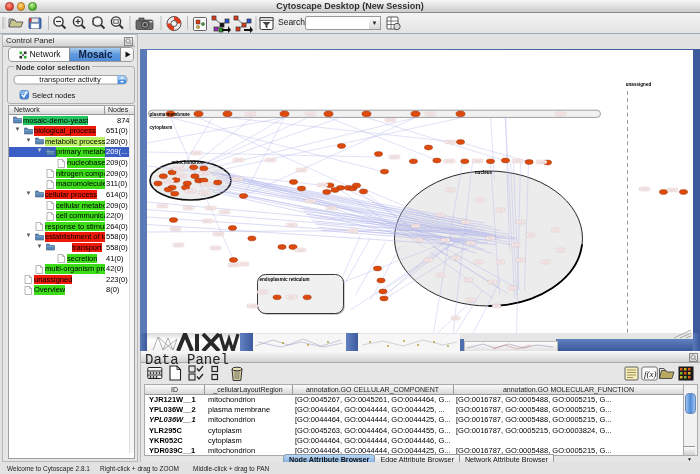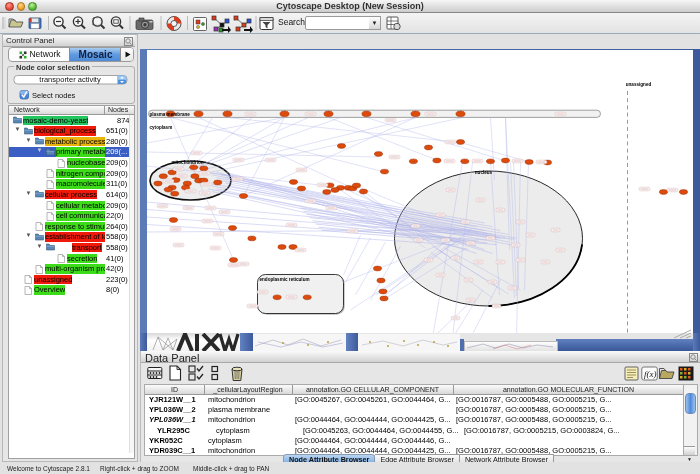--- a/index.html
+++ b/index.html
@@ -203,21 +203,21 @@
           <span style="position:absolute;left:97px;top:0.5px;height:9.6px;line-height:10px;">651(0)</span>
         </div>
         <div style="position:absolute;left:0;top:21.2px;width:120px;height:10.6px;">
           <span style="position:absolute;left:16.5px;top:0.5px;font-size:6px;color:#555;">▼</span>
           <span style="position:absolute;left:26px;top:1px;">
             <svg width="9" height="8" viewBox="0 0 9 8">
               <path d="M0.5 2 L0.5 7 L8.5 7 L8.5 2.5 L4 2.5 L3.2 1 L0.5 1 Z" fill="#5b87b5" stroke="#3a5a80" stroke-width="0.6"></path>
               <path d="M0.5 3.4 L8.5 3.4" stroke="#7ba7d0" stroke-width="0.8"></path>
             </svg>
           </span>
-          <span style="position:absolute;left:36px;top:0.5px;background:#eab308;white-space:nowrap;max-width:60px;overflow:hidden;display:inline-block;height:9.6px;line-height:10px;text-align:center;">metabolic process</span>
+          <span style="position:absolute;left:36px;top:0.5px;background:#bef264;white-space:nowrap;max-width:60px;overflow:hidden;display:inline-block;height:9.6px;line-height:10px;text-align:center;">metabolic process</span>
           <span style="position:absolute;left:97px;top:0.5px;height:9.6px;line-height:10px;">280(0)</span>
         </div>
         <div style="position:absolute;left:0;top:31.9px;width:120px;height:10.6px;background:#3a5ec4;">
           <span style="position:absolute;left:27.5px;top:0.5px;font-size:6px;color:#ccc;">▼</span>
           <span style="position:absolute;left:37px;top:1px;">
             <svg width="9" height="8" viewBox="0 0 9 8">
               <path d="M0.5 2 L0.5 7 L8.5 7 L8.5 2.5 L4 2.5 L3.2 1 L0.5 1 Z" fill="#5b87b5" stroke="#3a5a80" stroke-width="0.6"></path>
               <path d="M0.5 3.4 L8.5 3.4" stroke="#7ba7d0" stroke-width="0.8"></path>
             </svg>
           </span>
@@ -737,21 +737,21 @@
  <div class="abs" style="left:464px;top:341px;width:92px;height:8.5px;background:linear-gradient(#fdfdfd,#e2e2e2);border:0.5px solid #bbb;">
    <svg width="92" height="8" viewBox="0 0 92 8">
         <polyline points="2,6 18,2 30,6 44,2 58,6 72,3 88,5" fill="none" stroke="#88a" stroke-width="0.5"></polyline>
         <polyline points="28,7 40,3 52,7 66,3" fill="none" stroke="#c66" stroke-width="0.4"></polyline>
       </svg>
  </div>
   </div>
 
 <div class="abs" style="left:140px;top:351px;width:560px;height:111px;background:#e6e6e6;border-left:1px solid #bbb;">
   <div class="abs" style="left:0;top:0;width:560px;height:11px;background:linear-gradient(#fafafa,#d2d2d2);border-bottom:1px solid #a8a8a8;">
-    <div class="abs" style="left:4px;top:1px;font-size:11px;color:#222;">Data Panel</div>
+    <div class="abs" style="left:4px;top:1px;font-size:14px;color:#222;font-family:Liberation Mono, monospace;">Data Panel</div>
     <svg class="abs" style="right:3px;top:1.5px;" width="9" height="9" viewBox="0 0 9 9">
         <rect x="0.5" y="0.5" width="8" height="8" fill="none" stroke="#888" stroke-width="1"></rect>
         <circle cx="4" cy="4" r="2.2" fill="none" stroke="#888" stroke-width="1"></circle>
         <line x1="5.5" y1="5.5" x2="7.5" y2="7.5" stroke="#888" stroke-width="1"></line>
       </svg>
   </div>
 
   <div id="dp-tools" class="abs" style="left:0;top:12px;width:560px;height:21px;">
  <svg class="abs" style="left:6px;top:3px;" width="16" height="14" viewBox="0 0 16 14">
         <rect x="0.8" y="1.5" width="14" height="11" rx="1" fill="#f8f8f8" stroke="#222" stroke-width="1"></rect>
@@ -839,29 +839,30 @@
         </div>
         <div style="position:absolute;left:0;top:10px;width:539px;height:10.2px;line-height:10.2px;white-space:nowrap;color:#000;">
           <span style="position:absolute;left:4px;font-weight:bold;">YJR121W__1</span>
           <span style="position:absolute;left:63px;">mitochondrion</span>
           <span style="position:absolute;left:150px;width:158px;overflow:hidden;display:inline-block;">[GO:0045267, GO:0045261, GO:0044464, G...</span>
           <span style="position:absolute;left:311px;">[GO:0016787, GO:0005488, GO:0005215, G...</span>
         </div>
         <div style="position:absolute;left:0;top:20.2px;width:520px;height:10.2px;line-height:10.2px;white-space:nowrap;color:#000;">
           <span style="position:absolute;left:4px;font-weight:bold;">YPL036W__2</span>
           <span style="position:absolute;left:63px;">plasma membrane</span>
+          <span style="position:absolute;left:150px;width:158px;overflow:hidden;display:inline-block;">[GO:0044464, GO:0044444, GO:0044425, ...</span>
           <span style="position:absolute;left:311px;">[GO:0016787, GO:0005488, GO:0005215, G...</span>
         </div>
         <div style="position:absolute;left:0;top:30.4px;width:539px;height:10.2px;line-height:10.2px;white-space:nowrap;color:#000;">
           <span style="position:absolute;left:4px;font-weight:bold;font-style:italic;">YPL036W__1</span>
           <span style="position:absolute;left:63px;">mitochondrion</span>
           <span style="position:absolute;left:150px;width:158px;overflow:hidden;display:inline-block;">[GO:0044464, GO:0044444, GO:0044425, G...</span>
           <span style="position:absolute;left:311px;">[GO:0016787, GO:0005488, GO:0005215, G...</span>
         </div>
-        <div style="position:absolute;left:8px;top:40.599999999999994px;width:539px;height:10.2px;line-height:10.2px;white-space:nowrap;color:#000;">
+        <div style="position:absolute;left:0;top:40.599999999999994px;width:539px;height:10.2px;line-height:10.2px;white-space:nowrap;color:#000;">
           <span style="position:absolute;left:4px;font-weight:bold;">YLR295C</span>
           <span style="position:absolute;left:63px;">cytoplasm</span>
           <span style="position:absolute;left:150px;width:158px;overflow:hidden;display:inline-block;">[GO:0045263, GO:0044464, GO:0044455, G...</span>
           <span style="position:absolute;left:311px;">[GO:0016787, GO:0005215, GO:0003824, G...</span>
         </div>
         <div style="position:absolute;left:0;top:50.8px;width:539px;height:10.2px;line-height:10.2px;white-space:nowrap;color:#000;padding-left:40px;">
           <span style="position:absolute;left:4px;font-weight:bold;">YKR052C</span>
           <span style="position:absolute;left:63px;">cytoplasm</span>
           <span style="position:absolute;left:150px;width:158px;overflow:hidden;display:inline-block;">[GO:0044464, GO:0044444, GO:0044446, G...</span>
         </div>

